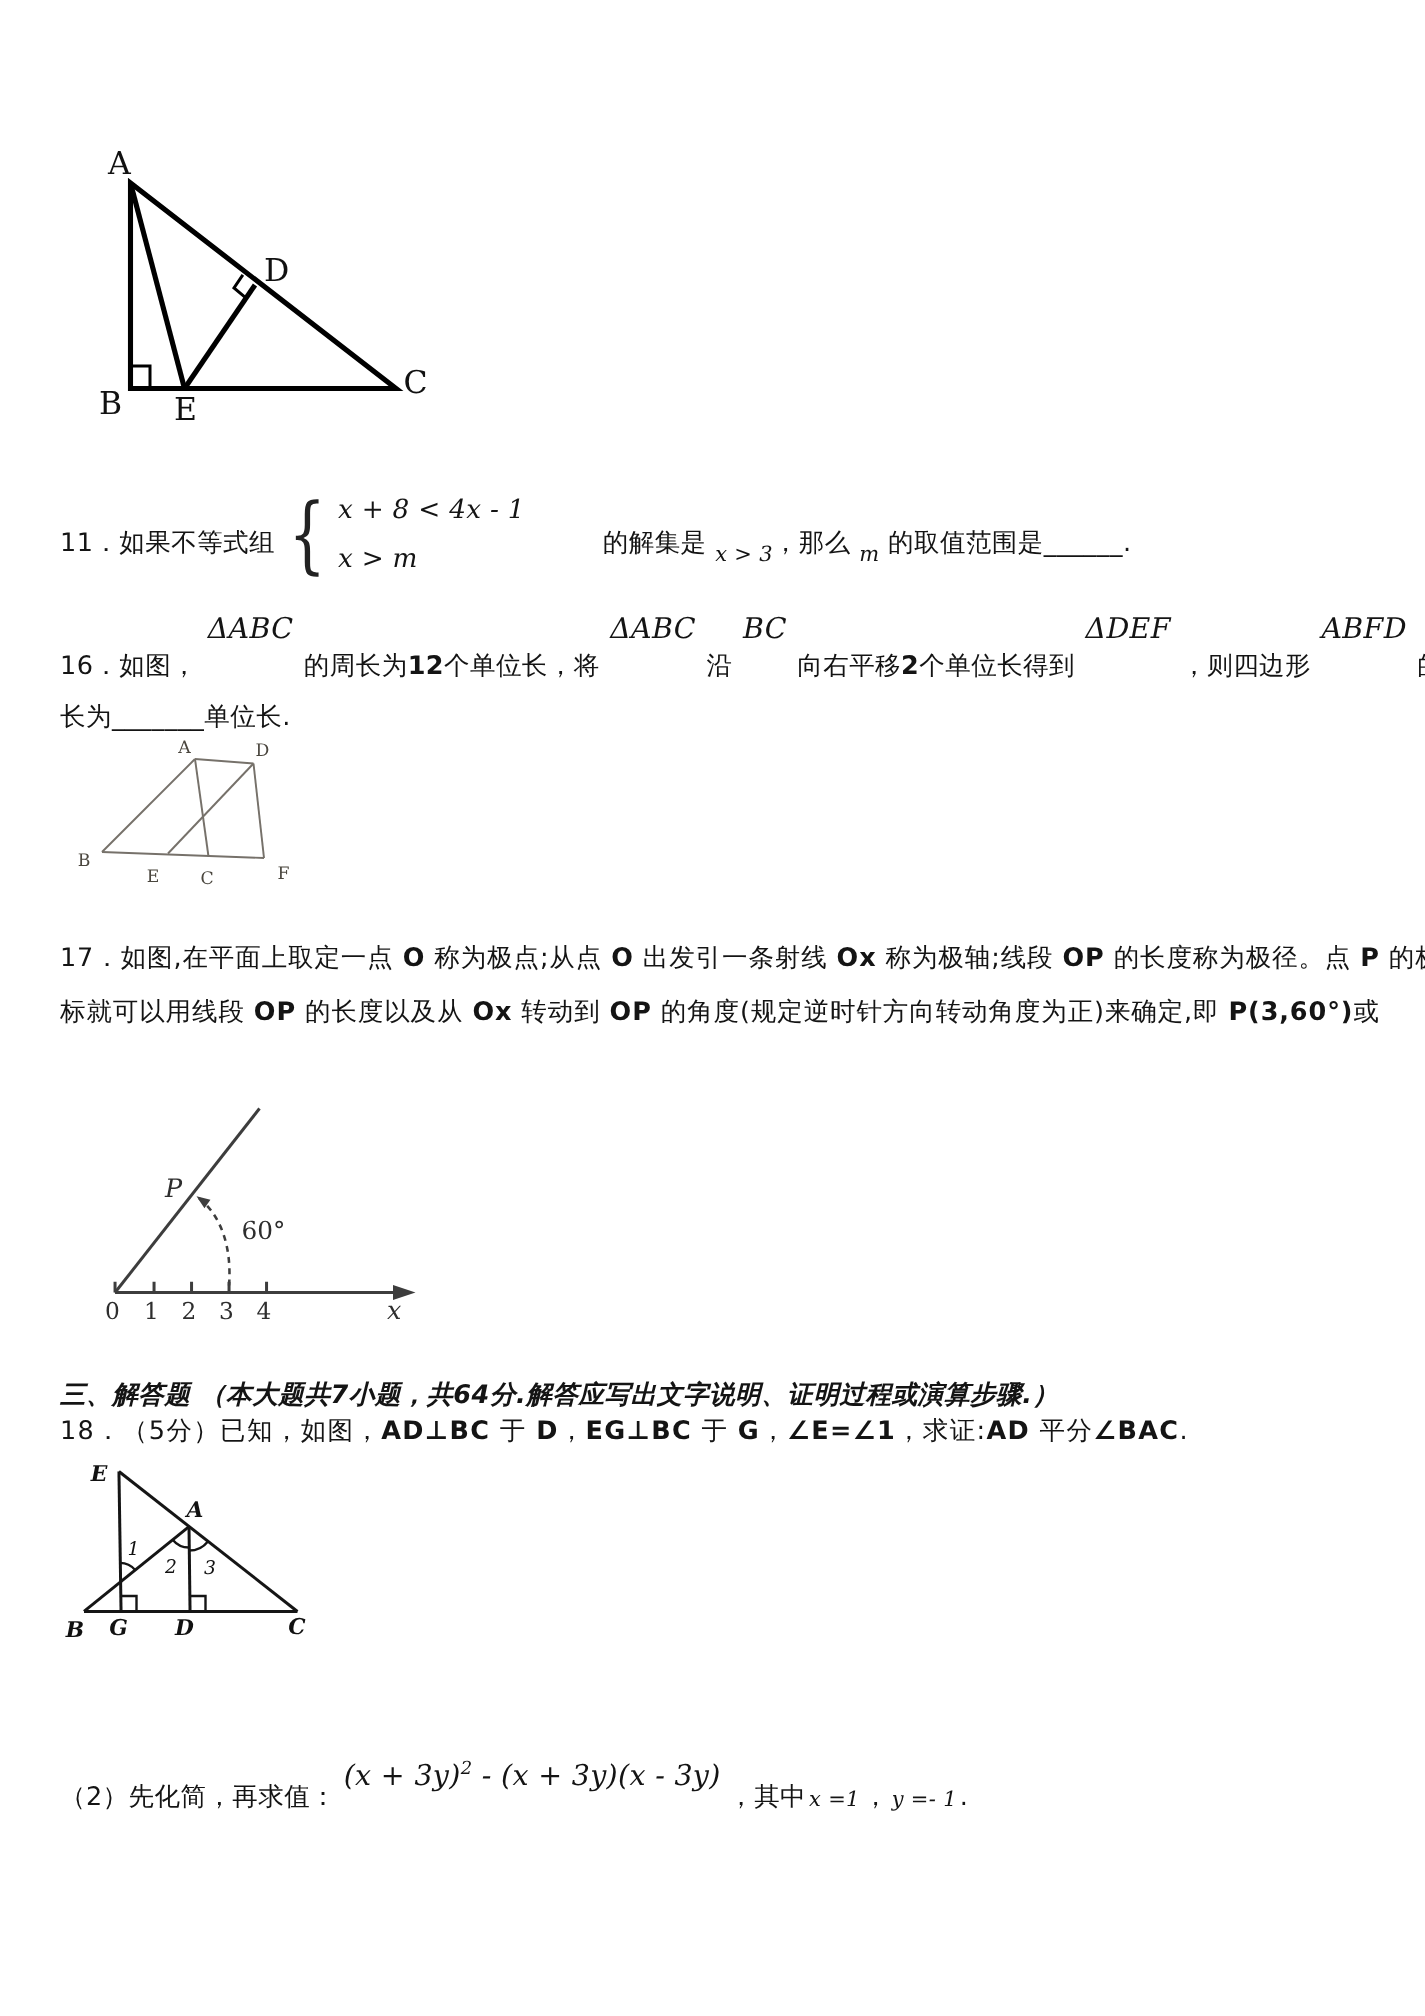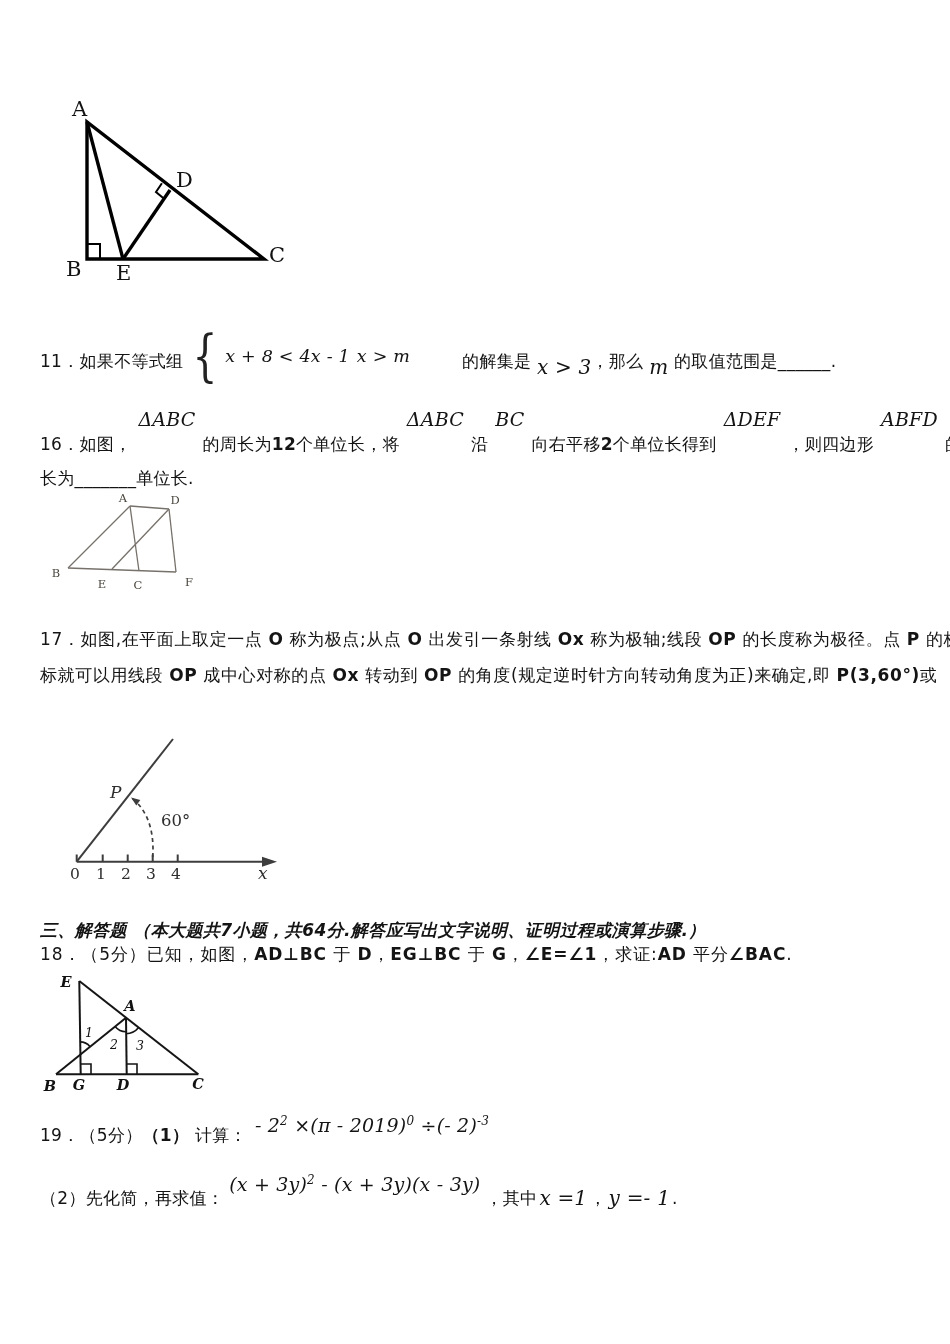--- a/index.html
+++ b/index.html
@@ -1,26 +1,26 @@
 <!DOCTYPE html>
 <html><head>
 <meta charset="utf-8">
 <style>
   html,body{margin:0;padding:0;background:#ffffff;}
   .page{position:relative;width:950px;height:1344px;background:#fff;overflow:hidden;
         font-family:"DejaVu Sans","Liberation Sans",sans-serif;color:#141414;}
   .fig{position:absolute;}
   .line{position:absolute;white-space:nowrap;font-size:17px;line-height:26px;letter-spacing:.3px;}
   .bold{font-weight:700;}
-  .mi{font-family:"DejaVu Serif","Liberation Serif",serif;font-style:italic;font-size:20px;letter-spacing:.2px;}
+  .mi{font-family:"DejaVu Serif","Liberation Serif",serif;font-style:italic;font-size:14px;letter-spacing:.2px;}
   
   .sys{display:inline-flex;align-items:center;vertical-align:middle;position:relative;top:-6px;margin:0 6px 0 4px;}
   .brace{font-family:"DejaVu Serif","Liberation Serif",serif;font-size:56px;font-weight:300;line-height:58px;
          transform:scaleX(.7);display:inline-block;color:#222;}
-  .sys-col{display:inline-flex;flex-direction:row;gap:7px;margin-left:2px;}
+  .sys-col{display:inline-flex;flex-direction:column;gap:7px;margin-left:2px;}
   .sys-col .mi{font-size:17.5px;}
   .low{position:relative;top:7px;}
   
   #q16-l1 .mi{position:relative;top:-24px;margin:0 7px;font-size:19px;}
   #q17-l1,#q17-l2,#q17-l3{letter-spacing:.6px;}
   #q18-line{letter-spacing:.9px;}
   #sec3-title{font-weight:700;letter-spacing:.4px;font-style:italic;}
   
   .formula{font-family:"DejaVu Serif","Liberation Serif",serif;font-style:italic;font-size:19px;
            position:relative;letter-spacing:.2px;}
@@ -83,21 +83,21 @@
     </g>
     <text x="83" y="14" text-anchor="middle" class="fig2-label">A</text>
     <text x="135" y="16" text-anchor="middle" class="fig2-label">D</text>
     <text x="16" y="89" text-anchor="middle" class="fig2-label">B</text>
     <text x="62" y="100" text-anchor="middle" class="fig2-label">E</text>
     <text x="98" y="101" text-anchor="middle" class="fig2-label">C</text>
     <text x="149" y="98" text-anchor="middle" class="fig2-label">F</text>
   </svg>
 
   <div class="line" id="q17-l1" style="left:40px;top:626px;"><span>17．如图,在平面上取定一点 </span><span class="bold">O</span><span> 称为极点;从点 </span><span class="bold">O</span><span> 出发引一条射线 </span><span class="bold">Ox</span><span> 称为极轴;线段 </span><span class="bold">OP</span><span> 的长度称为极径。点 </span><span class="bold">P</span><span> 的极坐</span></div>
-  <div class="line" id="q17-l2" style="left:40px;top:662px;"><span>标就可以用线段 </span><span class="bold">OP</span><span> 成中心对称的点 </span><span class="bold">Ox</span><span> 转动到 </span><span class="bold">OP</span><span> 的角度(规定逆时针方向转动角度为正)来确定,即 </span><span class="bold">P(3,60°)</span><span>或</span></div>
+  <div class="line" id="q17-l2" style="left:40px;top:662px;"><span>标就可以用线段 </span><span class="bold">OP</span><span> 的长度以及从 </span><span class="bold">Ox</span><span> 转动到 </span><span class="bold">OP</span><span> 的角度(规定逆时针方向转动角度为正)来确定,即 </span><span class="bold">P(3,60°)</span><span>或</span></div>
 
   <svg class="fig" style="left:55px;top:728px;" width="230" height="155" viewBox="0 0 230 155">
     <g stroke="#3d3d3d" stroke-width="2" fill="none">
       <line x1="21.7" y1="133.7" x2="210" y2="133.7"></line>
       <line x1="21.7" y1="133.7" x2="118" y2="11"></line>
       <line x1="21.7" y1="126.5" x2="21.7" y2="133.7"></line>
       <line x1="47.7" y1="126.5" x2="47.7" y2="133.7"></line>
       <line x1="72.7" y1="126.5" x2="72.7" y2="133.7"></line>
       <line x1="97.7" y1="126.5" x2="97.7" y2="133.7"></line>
       <line x1="122.7" y1="126.5" x2="122.7" y2="133.7"></line>
@@ -138,21 +138,18 @@
     <text x="95" y="37" text-anchor="middle" class="fig4-label">A</text>
     <text x="15" y="117" text-anchor="middle" class="fig4-label">B</text>
     <text x="44" y="116" text-anchor="middle" class="fig4-label">G</text>
     <text x="88" y="116" text-anchor="middle" class="fig4-label">D</text>
     <text x="163" y="115" text-anchor="middle" class="fig4-label">C</text>
     <text x="54" y="62.5" text-anchor="middle" class="fig4-num">1</text>
     <text x="79" y="74.5" text-anchor="middle" class="fig4-num">2</text>
     <text x="105" y="75.5" text-anchor="middle" class="fig4-num">3</text>
   </svg>
 
-  <div class="line" id="q19a" style="left:40px;top:1121px;">
-    <span><span>19．（5分）</span><span class="bold">（1）</span><span> 计算：</span></span><span class="formula"><span>- 2</span><sup>2</sup><span> ×(π - 2019)</span><sup>0</sup><span> ÷(- 2)</span><sup>-3</sup></span>
-  </div>
 
   <div class="line" id="q19b" style="left:40px;top:1184px;">
     <span><span>（2）先化简，再求值：</span></span><span class="formula"><span>(x + 3y)</span><sup>2</sup><span> - (x + 3y)(x - 3y)</span></span><span><span>，其中</span><span class="mi">x =1</span><span>，</span><span class="mi">y =- 1</span><span>.</span></span>
   </div>
 
 </div>
 
 </body></html>

